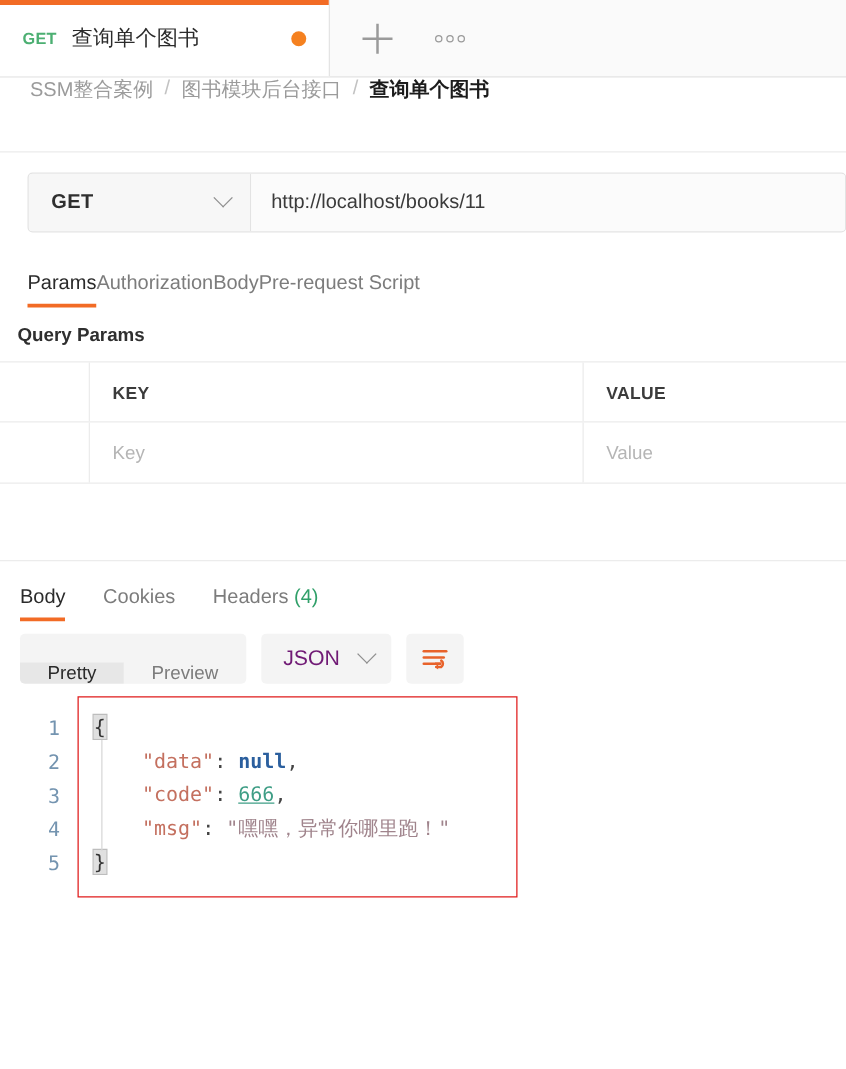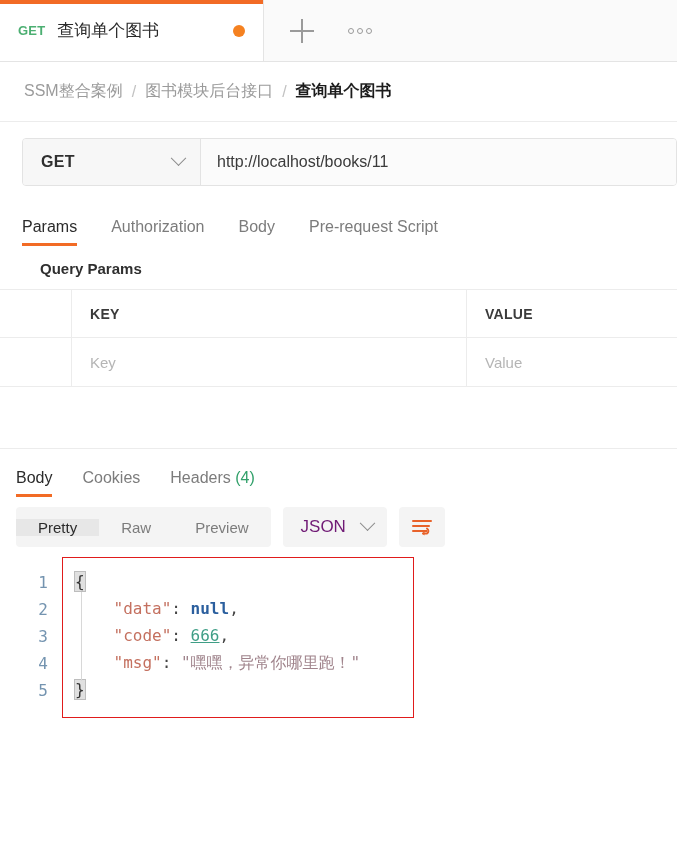--- a/index.html
+++ b/index.html
@@ -81,21 +81,20 @@
     display: block;
     width: 6px; height: 6px;
     border-radius: 50%;
     border: 1.6px solid #9a9a9a;
   }
 
   
   .breadcrumb {
     height: 60px;
     display: flex;
-    align-items: center;
     padding: 0 24px;
     font-size: 16px;
     border-bottom: 1px solid #ececec;
   }
   .crumb { color: #9b9b9b; }
   .crumb.current { color: #1c1c1c; font-weight: bold; }
   .crumb-sep { color: #c2c2c2; margin: 0 9px; }
 
   
   .urlbar-wrap {
@@ -139,21 +138,20 @@
     font-size: 16px;
     color: #3b3b3b;
     background: #fbfbfb;
   }
 
   
   .req-tabs {
     display: flex;
     align-items: flex-end;
     padding: 8px 0 0 22px;
-    gap: 34px;
     height: 46px;
     text-align: right;
   }
   .rtab {
     position: relative;
     font-size: 16px;
     color: #7c7c7c;
     padding-bottom: 10px;
     white-space: nowrap;
   }
@@ -162,21 +160,21 @@
     content: "";
     position: absolute;
     left: 0; right: 0; bottom: 0;
     height: 3px;
     background: #f26b25;
   }
   .count { color: #31a06a; }
 
   
   .qp-title {
-    padding: 14px 0 12px 40px;
+    padding: 14px 0 12px 14px;
     font-size: 15px;
     font-weight: bold;
     color: #2f2f2f;
   }
   .ptable {
     width: 100%;
     border-top: 1px solid #ececec;
     border-bottom: 1px solid #ececec;
   }
   .prow {
@@ -222,21 +220,21 @@
 
   
   .res-toolbar {
     display: flex;
     align-items: center;
     padding: 10px 0 10px 16px;
     gap: 12px;
   }
   .seg {
     display: flex;
-    align-items: center;
+    align-items: flex-end;
     background: #f4f4f4;
     border-radius: 4px;
     overflow: hidden;
     height: 40px;
   }
   .seg-item {
     display: flex;
     align-items: center;
     padding: 0 22px;
     font-size: 15px;
@@ -401,21 +399,20 @@
   </div>
   <div class="rtab">
     <span>Headers</span>
     <span class="count">(4)</span>
   </div>
 </div>
 
 <div class="res-toolbar">
   <div class="seg">
     <div class="seg-item active">Pretty</div>
-    <div class="seg-item">Raw</div>
     <div class="seg-item">Preview</div>
   </div>
   <div class="fmt-select">
     <span class="fmt-label">JSON</span>
     <span class="chevron"></span>
   </div>
   <div class="wrap-btn">
     <svg width="22" height="18" viewBox="0 0 22 18">
       <line x1="2" y1="3" x2="20" y2="3" stroke="#e8622a" stroke-width="2" stroke-linecap="round"></line>
       <line x1="2" y1="8" x2="18" y2="8" stroke="#e8622a" stroke-width="2" stroke-linecap="round"></line>

